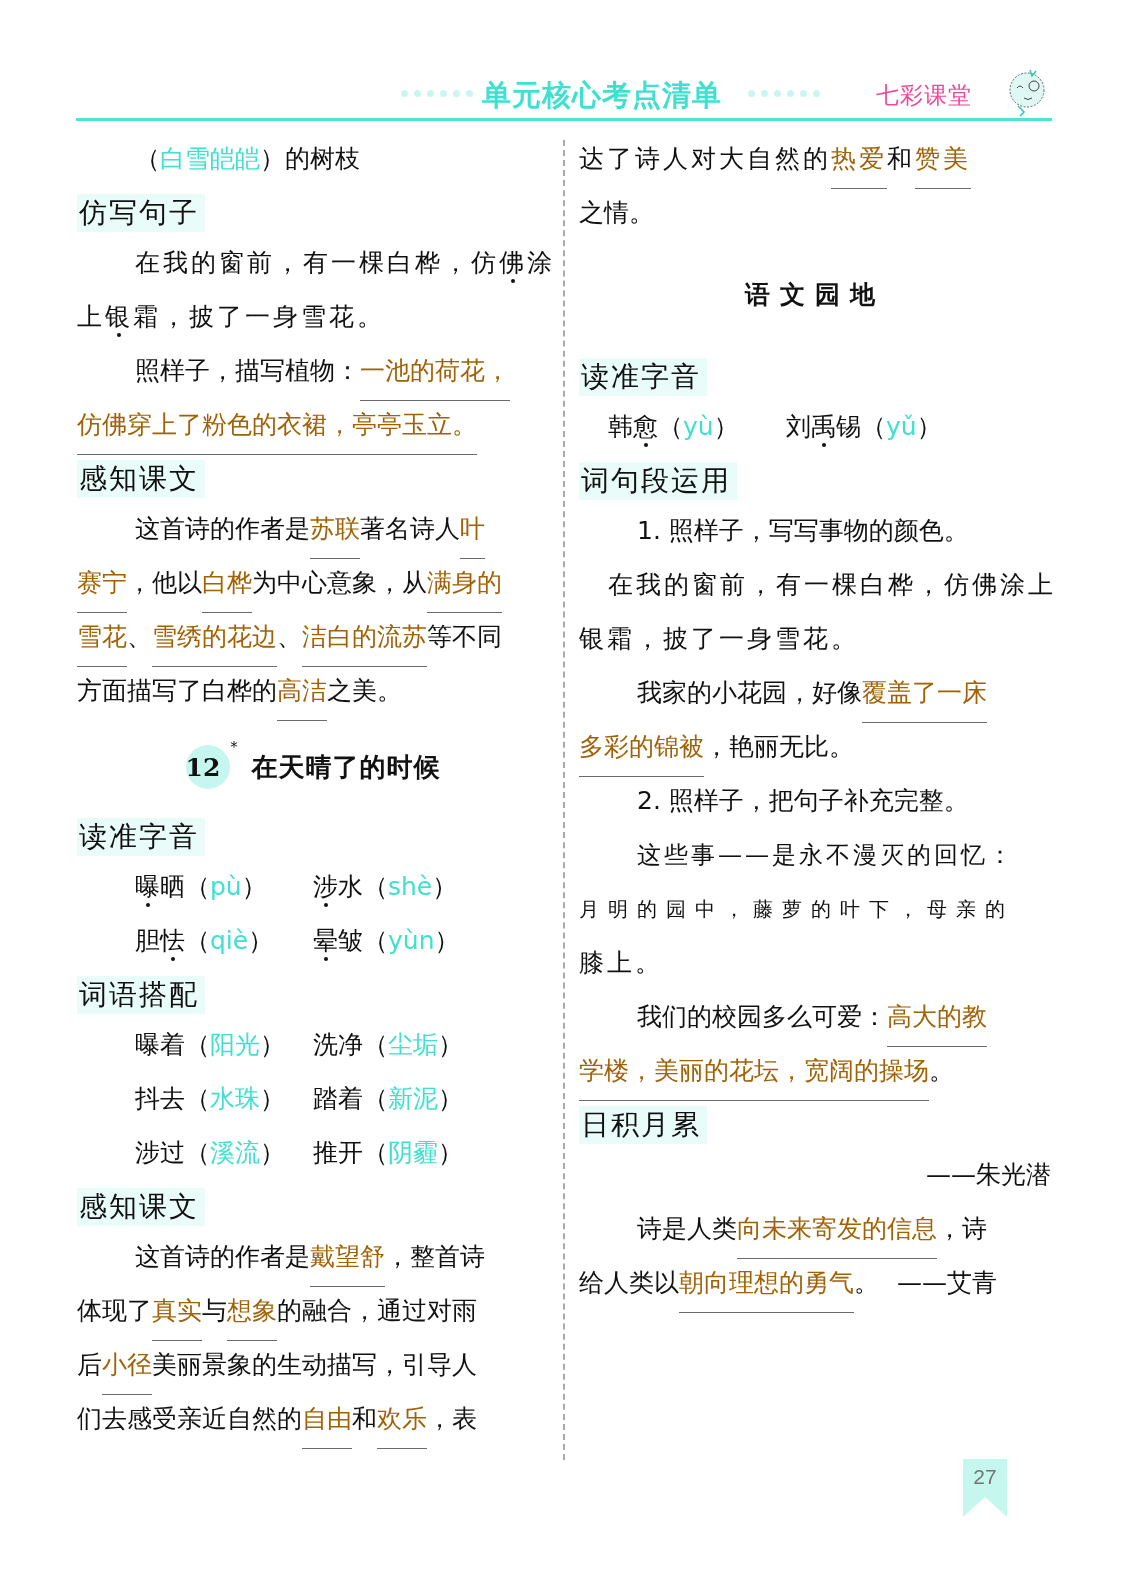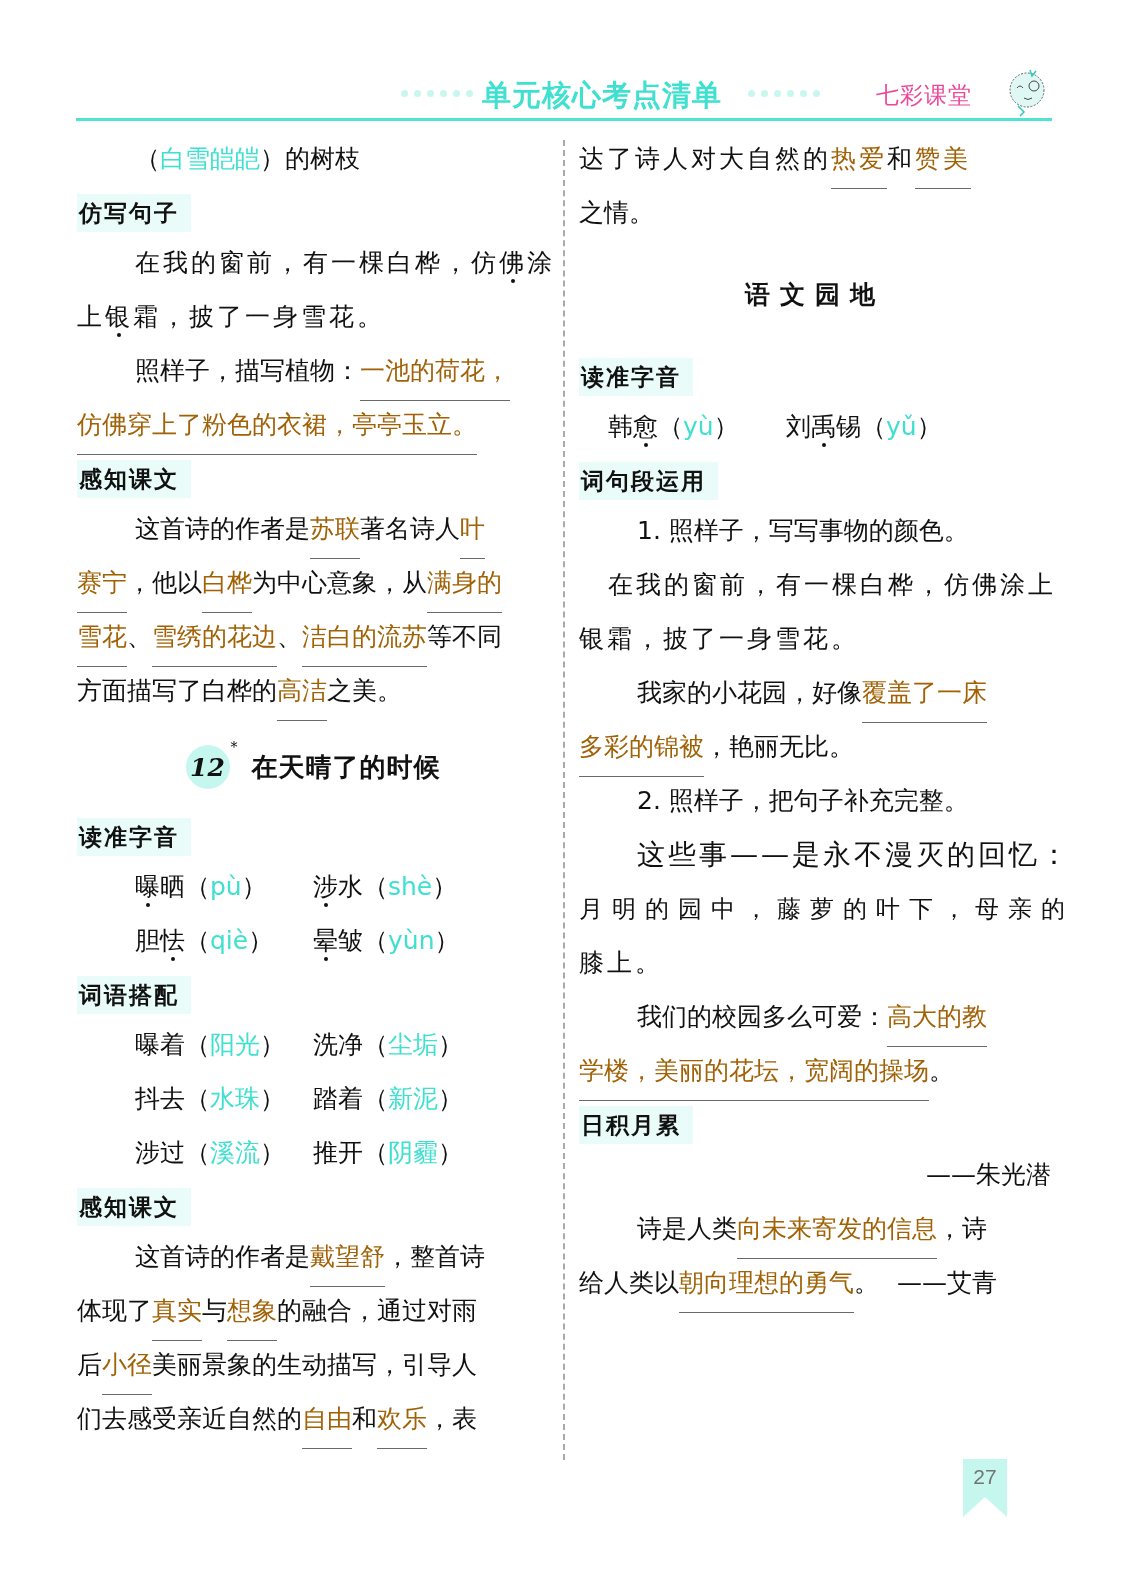--- a/index.html
+++ b/index.html
@@ -28,24 +28,24 @@
   .line.indent-sm { padding-left: 29px; }
   .line.right { text-align: right; }
   .line.just { display: flex; justify-content: space-between; }
   .kai { font-family: "DejaVu Serif", serif; letter-spacing: 3px; }
 
   .ans { color: #a16207; border-bottom: 1.5px solid #6a6a6a; padding-bottom: 13px; font-family: Liberation Mono, monospace; }
   .ans-plain { color: #3fe0d0; }
   .dot { position: relative; }
   .dot::after { content: ""; position: absolute; left: 50%; bottom: -6px; width: 4px; height: 4px; margin-left: -2px; border-radius: 50%; background: #111; }
 
-  .section-label { display: inline-block; background: #e9fcf9; font-family: "DejaVu Sans", sans-serif; font-weight: bold; font-size: 23px; padding: 2px 12px 2px 2px; margin: 8px 0 4px 0; line-height: 34px; letter-spacing: 2px; }
+  .section-label { display: inline-block; background: #e9fcf9; font-family: "DejaVu Sans", sans-serif; font-weight: normal; font-size: 28px; padding: 2px 6px 2px 2px; margin: 8px 0 4px 0; line-height: 34px; letter-spacing: 2px; }
 
   .lesson-title { height: 86px; display: flex; align-items: center; justify-content: center; gap: 22px; margin-top: 6px; }
-  .lesson-num { position: relative; width: 44px; height: 44px; border-radius: 50%; background: #c6f7ef; display: flex; align-items: center; justify-content: center; font-weight: bold; font-size: 25px; font-family: "DejaVu Serif", serif; font-style: italic; }
+  .lesson-num { position: relative; width: 44px; height: 44px; border-radius: 50%; background: #c6f7ef; display: flex; align-items: center; font-weight: bold; font-size: 25px; font-family: "DejaVu Serif", serif; }
   .lesson-num sup { position: absolute; right: -8px; top: -6px; font-size: 14px; font-weight: normal; }
   .lesson-name { font-weight: bold; font-size: 26px; font-family: Liberation Sans, sans-serif; letter-spacing: 1px; }
 
   .unit-title { height: 110px; line-height: 110px; text-align: center; font-weight: bold; font-size: 25px; letter-spacing: 10px; font-family: "DejaVu Serif", serif; }
 
   .pair { display: flex; height: 54px; line-height: 54px; font-size: 25px; font-family: "DejaVu Sans", sans-serif; }
   .pair .cell { width: 178px; }
 
   .page-tab { position: absolute; left: 963px; top: 1459px; width: 44px; height: 58px; background: #c6f7ef; }
   .page-tab::after { content: ""; position: absolute; left: 0; bottom: 0; border-left: 22px solid transparent; border-right: 22px solid transparent; border-bottom: 20px solid #ffffff; }
@@ -186,22 +186,22 @@
   <div class="line indent">1. 照样子，写写事物的颜色。</div>
   <div class="line indent-sm kai">在我的窗前，有一棵白桦，仿佛涂上</div>
   <div class="line kai">银霜，披了一身雪花。</div>
   <div class="line indent">
     <span>我家的小花园，好像</span><span class="ans">覆盖了一床</span>
   </div>
   <div class="line">
     <span class="ans">多彩的锦被</span><span>，艳丽无比。</span>
   </div>
   <div class="line indent">2. 照样子，把句子补充完整。</div>
-  <div class="line indent kai" style="font-size:28px">这些事——是永不漫灭的回忆：</div>
-  <div class="line kai" style="font-size:24px;letter-spacing:9px">月明的园中，藤萝的叶下，母亲的</div>
+  <div class="line indent kai" style="font-size:24px">这些事——是永不漫灭的回忆：</div>
+  <div class="line kai" style="font-size:20px;letter-spacing:9px">月明的园中，藤萝的叶下，母亲的</div>
   <div class="line kai">膝上。</div>
   <div class="line indent">
     <span>我们的校园多么可爱：</span><span class="ans">高大的教</span>
   </div>
   <div class="line">
     <span class="ans">学楼，美丽的花坛，宽阔的操场</span><span>。</span>
   </div>
 
   <div class="section-label">日积月累</div>
   <div class="line right">——朱光潜</div>

